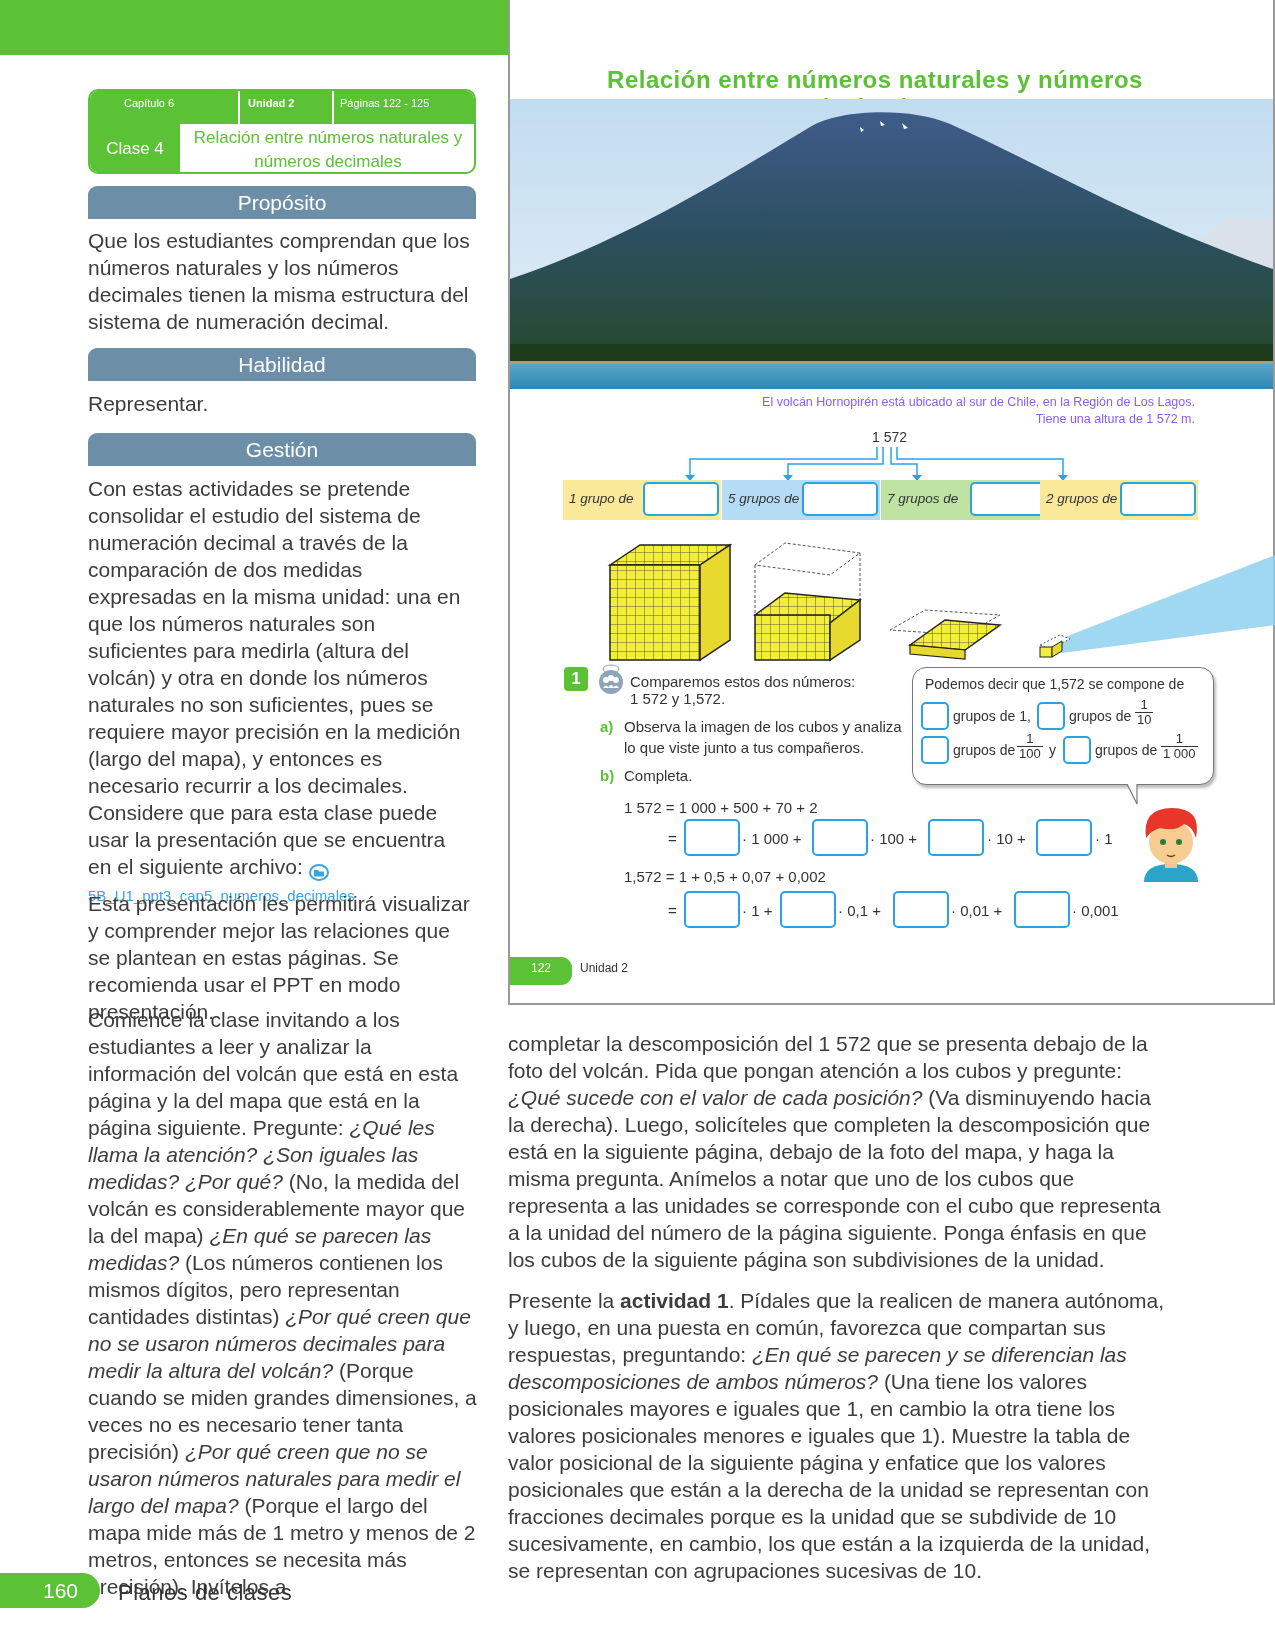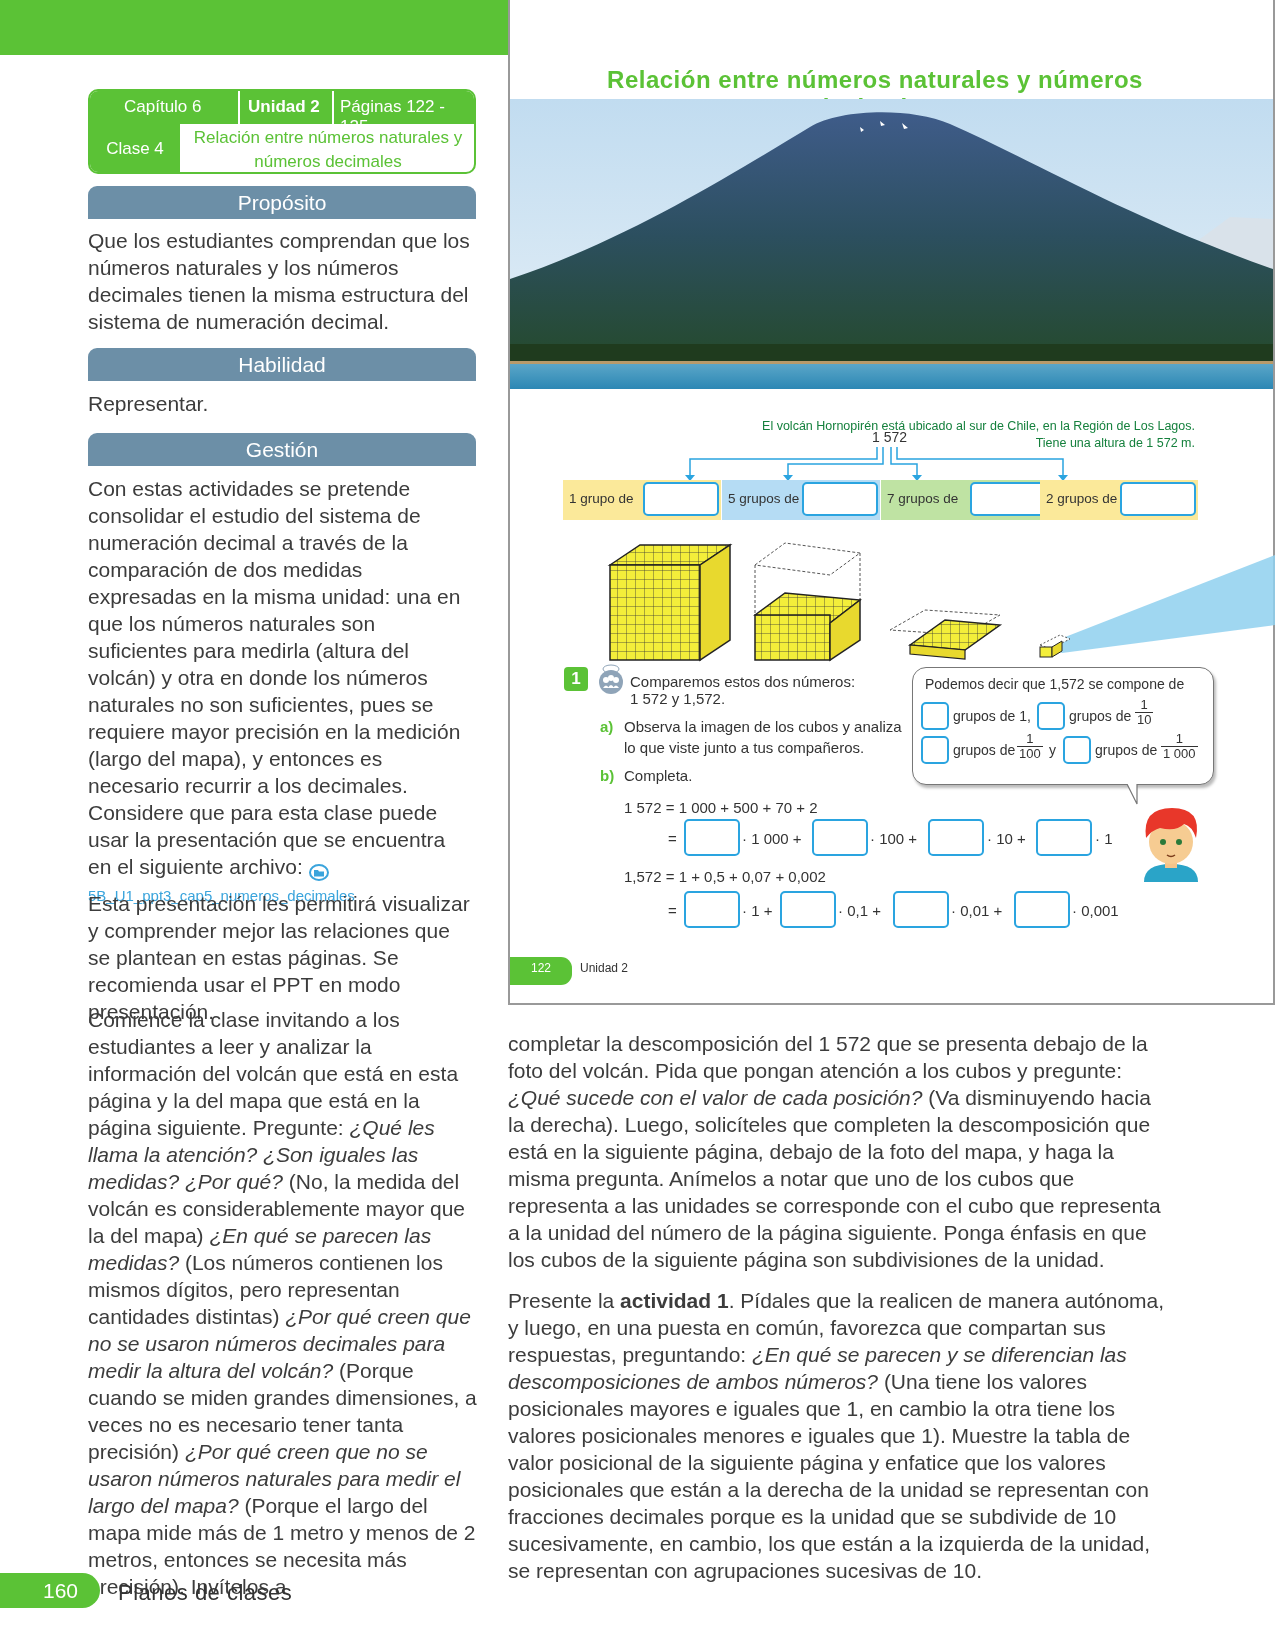--- a/index.html
+++ b/index.html
@@ -3,39 +3,39 @@
 <meta charset="utf-8">
 <style>
   html, body { margin:0; padding:0; }
   body { width:1275px; height:1650px; position:relative; background:#ffffff; overflow:hidden;
          font-family:"Liberation Sans", sans-serif; color:#3a3a3a; }
   .abs { position:absolute; }
   .topbar { left:0; top:0; width:508px; height:55px; background:#5bc236; }
 
   
   .hdr { left:88px; top:89px; width:388px; height:85px; border:2px solid #5bc236; border-radius:10px; overflow:hidden; box-sizing:border-box; }
-  .hdr .row1 { position:absolute; left:0; top:0; width:100%; height:33px; background:#5bc236; color:#fff; font-size:17px; }
+  .hdr .row1 { position:absolute; left:0; top:0; width:100%; height:33px; background:#5bc236; color:#fff; font-size:11px; }
   .hdr .row1 span { position:absolute; top:6px; }
   .hdr .sep { position:absolute; top:0; width:2px; height:33px; background:#fff; }
   .hdr .clase { position:absolute; left:0; top:33px; width:90px; height:52px; background:#5bc236; color:#fff; font-size:17px; line-height:50px; text-align:center; }
   .hdr .title { position:absolute; left:92px; top:35px; width:292px; color:#5bc236; font-size:17px; line-height:24px; text-align:center; }
 
   .sec-head { left:88px; width:388px; height:33px; background:#6c8fa7; border-radius:9px 9px 0 0; color:#fff; font-size:21px; text-align:center; line-height:33px; }
   .body-text { font-size:21px; line-height:27px; color:#3c3c3c; }
   .body-text i { }
   .link { color:#3aa4dc; font-size:15px; }
 
   
   .tbpage { left:508px; top:0; width:767px; height:1005px; border-left:2px solid #999; border-bottom:2px solid #999; border-right:2px solid #999; box-sizing:border-box; background:#fff; }
   .tb-title { left:560px; top:66px; width:630px; text-align:center; color:#5bc236; font-weight:bold; font-size:24px; letter-spacing:0.5px; }
   .photo { left:510px; top:99px; width:763px; height:290px; overflow:hidden; }
-  .caption { right:80px; font-size:12.5px; color:#15803d; text-align:right;margin-top:24px; }
+  .caption { right:80px; font-size:12.5px; color:#8b5cf6; text-align:right; }
 
   .grp { top:480px; height:40px; font-size:13.5px; color:#333; }
-  .grp span { position:absolute; left:6px; top:11px; }
+  .grp span { position:absolute; left:6px; top:11px;font-style:italic; }
   .grp .box { position:absolute; right:2px; top:2px; width:76px; height:34px; border:2px solid #2aa4e0; border-radius:5px; background:#fff; box-sizing:border-box; }
 
   .ans { border:2px solid #2aa4e0; border-radius:5px; background:#fff; box-sizing:border-box; }
   .mtext { font-size:15px; color:#333; }
   .bubble { left:912px; top:667px; width:302px; height:118px; border:1.5px solid #777; border-radius:14px; background:#fff; box-shadow:2px 3px 3px #bbb; box-sizing:border-box; }
   .frac { display:inline-block; text-align:center; vertical-align:middle; font-size:13px; line-height:14px; }
   .frac .n { display:block; border-bottom:1px solid #333; padding:0 2px; }
   .frac .d { display:block; padding:0 2px; }
 
   .footer-pill { left:0; top:1573px; width:100px; height:35px; background:#5bc236; border-radius:0 18px 18px 0; color:#fff; font-size:21px; text-align:right; box-sizing:border-box; padding-right:22px; line-height:35px; }

